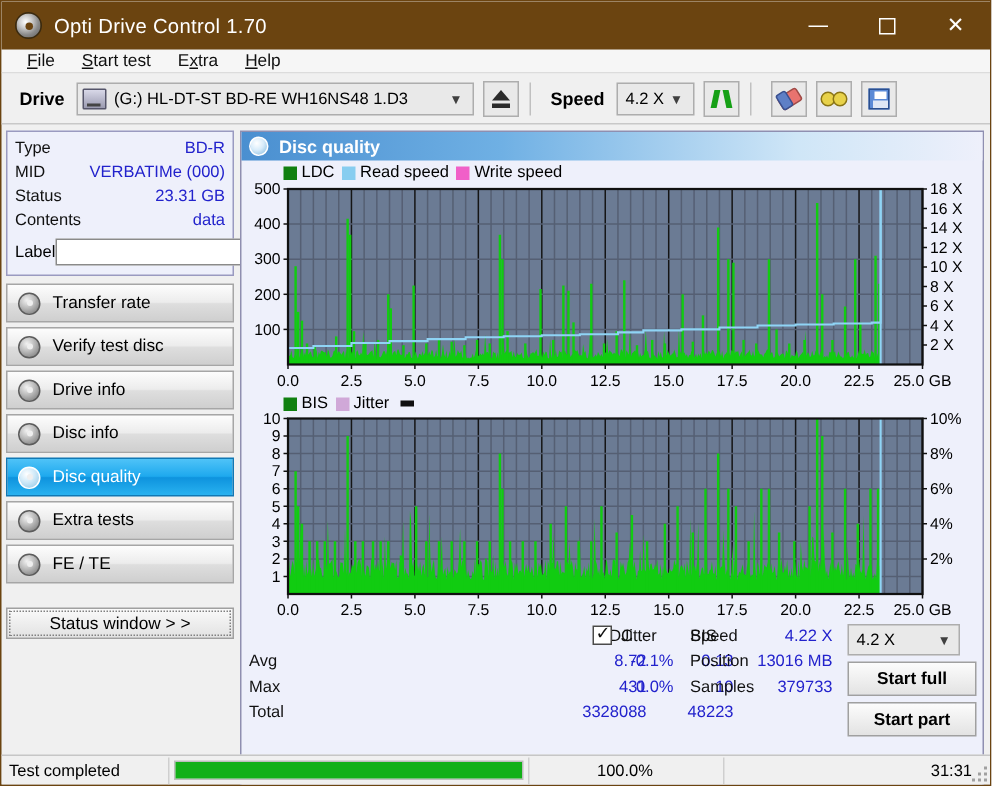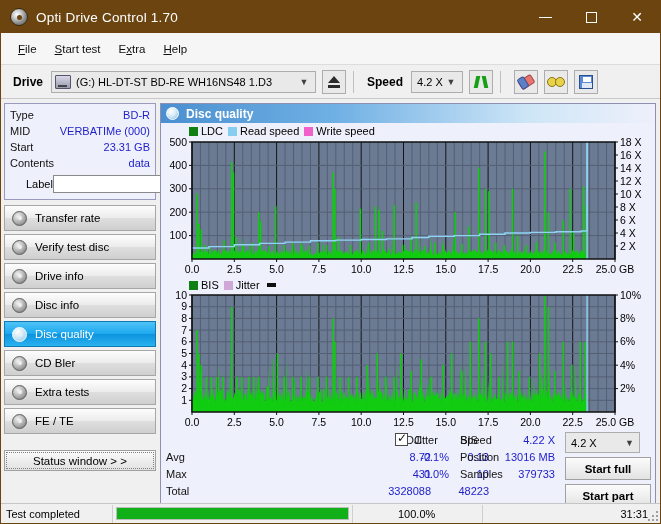--- a/index.html
+++ b/index.html
@@ -45,21 +45,21 @@
   .win-btn {
     width:46px; height:32px; display:flex; align-items:center; justify-content:center;
     color:#ffffff; font-size: 13px;
   }
   .wb-min { width:13px; height:1px; background:#fff; }
   .wb-max { width:11px; height:11px; border:1px solid #fff; }
   .wb-close { font-size:14px; line-height:1; font-family:"DejaVu Sans", sans-serif; }
 
   
   #menubar {
-    height:32px; background:#f6f6f6; display:flex; align-items:center;
+    height:16px; background:#f6f6f6; display:flex; align-items:center;
     padding-left:8px; border-bottom:1px solid #dcdcdc;
   }
   .menu-item {
     padding: 2px 9px; font-size:11.5px; color:#101010;
   }
   .menu-item u { text-decoration: underline; }
 
   
   #toolbar {
     height:34px; background:#f0f0f0; display:flex; align-items:center;
@@ -139,21 +139,21 @@
   #disc-head .t { font-weight:bold; font-size:11.5px; }
   #disc-refresh {
     width:19px; height:18px; border:1px solid #9d9d9d; background:#e6e6e6;
     display:flex; align-items:center; justify-content:center;
   }
   .disc-rows { padding:3px 5px 4px 5px; }
   .disc-row { display:flex; justify-content:space-between; align-items:center; height:16px; }
   .disc-row .k { color:#111; font-size:11px; }
   .disc-row .v { color:#2222cc; font-size:11px; }
   #label-row { display:flex; align-items:center; height:22px; margin-top:2px; }
-  #label-row .k { font-size:11px; width:40px;margin-left:16px; }
+  #label-row .k { font-size:11px; width:40px; }
   #label-input {
     flex:1; height:18px; border:1px solid #8a8a8a; background:#fff; margin-right:4px;
     font-family:"Liberation Sans", sans-serif; font-size:11px; padding:0 3px;
   }
   #label-disc-btn {
     width:21px; height:19px; border:1px solid #9d9d9d; background:#e6e6e6;
     display:flex; align-items:center; justify-content:center;
   }
   .mini-disc {
     width:13px; height:13px; border-radius:50%;
@@ -325,21 +325,21 @@
         <div class="disc-rows">
           <div class="disc-row">
             <span class="k">Type</span>
             <span class="v">BD-R</span>
           </div>
           <div class="disc-row">
             <span class="k">MID</span>
             <span class="v">VERBATIMe (000)</span>
           </div>
           <div class="disc-row">
-            <span class="k">Start</span>
+            <span class="k">Status</span>
             <span class="v">23.31 GB</span>
           </div>
           <div class="disc-row">
             <span class="k">Contents</span>
             <span class="v">data</span>
           </div>
           <div id="label-row">
             <span class="k">Label</span>
             <input id="label-input" type="text" value="" style="">
             <span id="label-disc-btn">
@@ -361,24 +361,20 @@
         <span class="nav-ico"></span>
         <span>Drive info</span>
       </div>
       <div class="navbtn">
         <span class="nav-ico"></span>
         <span>Disc info</span>
       </div>
       <div class="navbtn active">
         <span class="nav-ico"></span>
         <span>Disc quality</span>
-      </div>
-      <div class="navbtn">
-        <span class="nav-ico"></span>
-        <span>CD Bler</span>
       </div>
       <div class="navbtn">
         <span class="nav-ico"></span>
         <span>Extra tests</span>
       </div>
       <div class="navbtn">
         <span class="nav-ico"></span>
         <span>FE / TE</span>
       </div>
 

